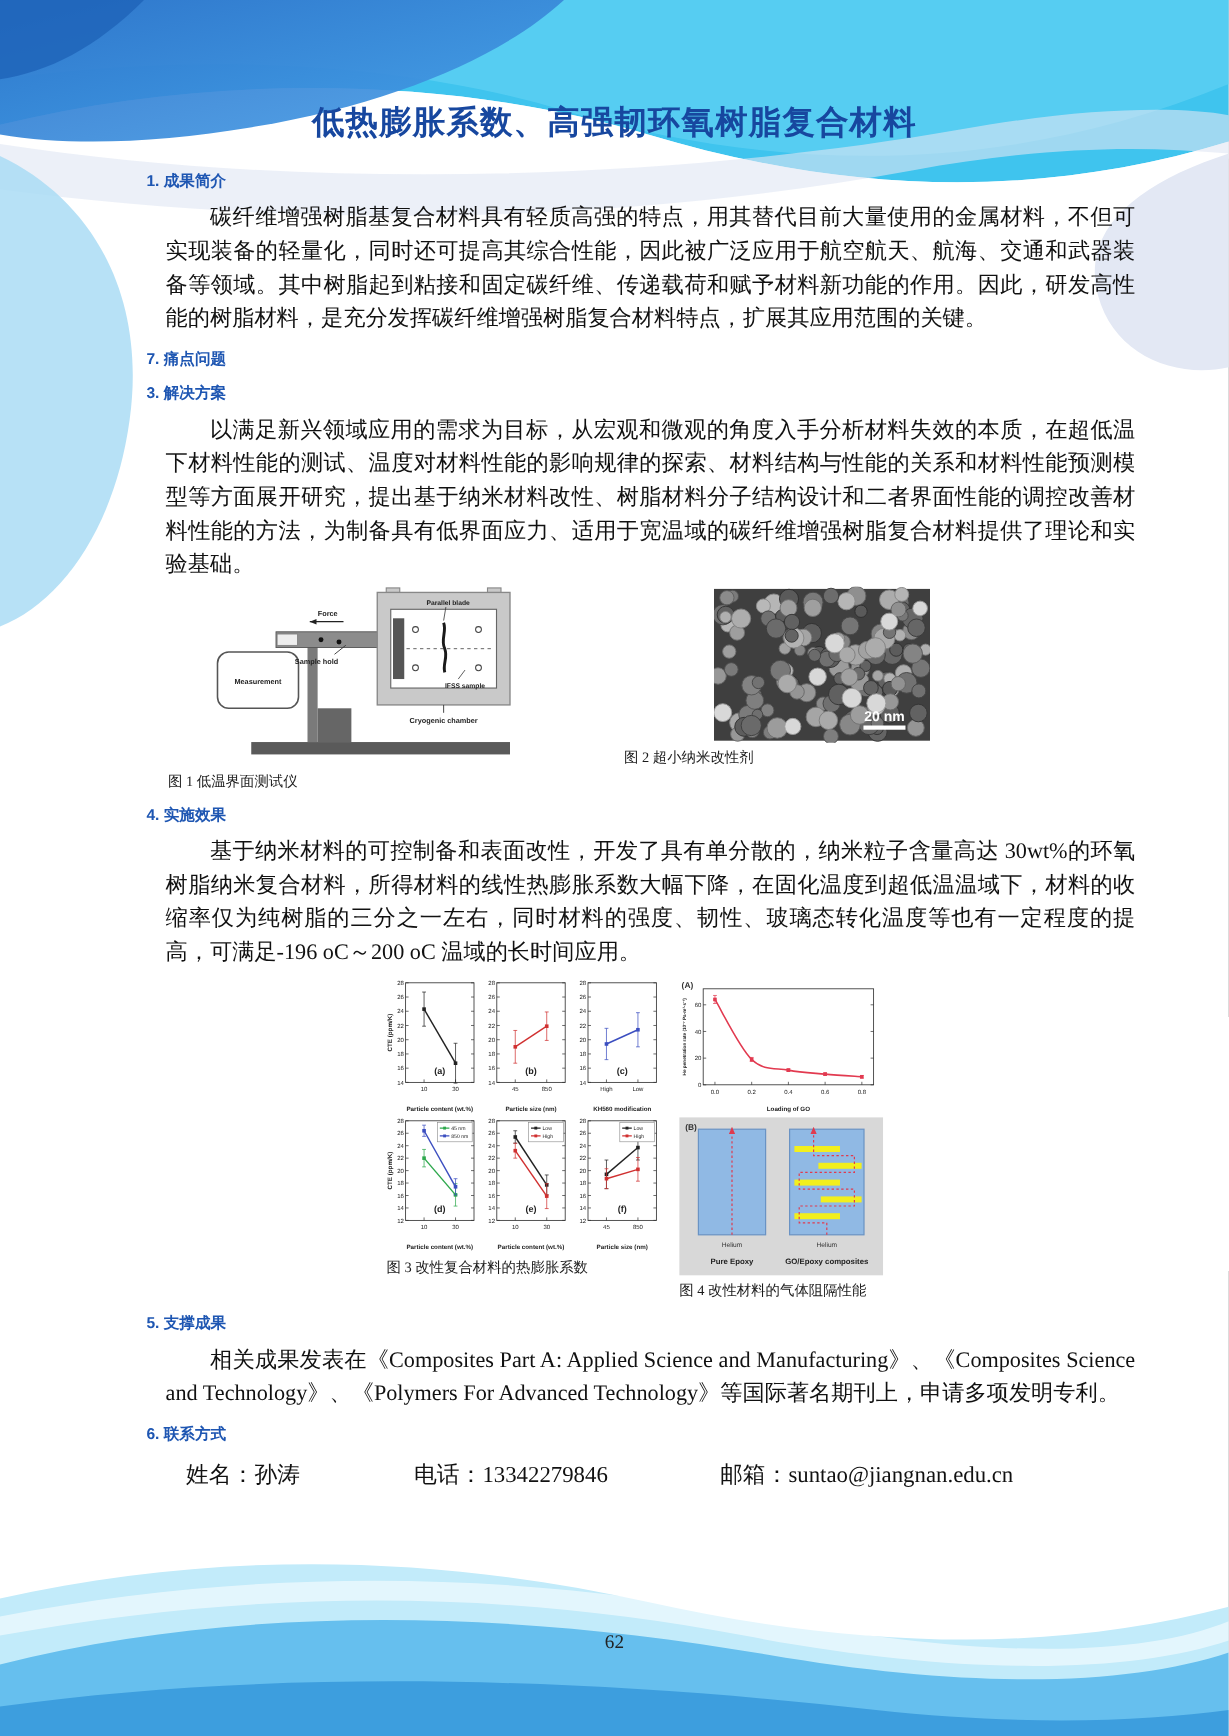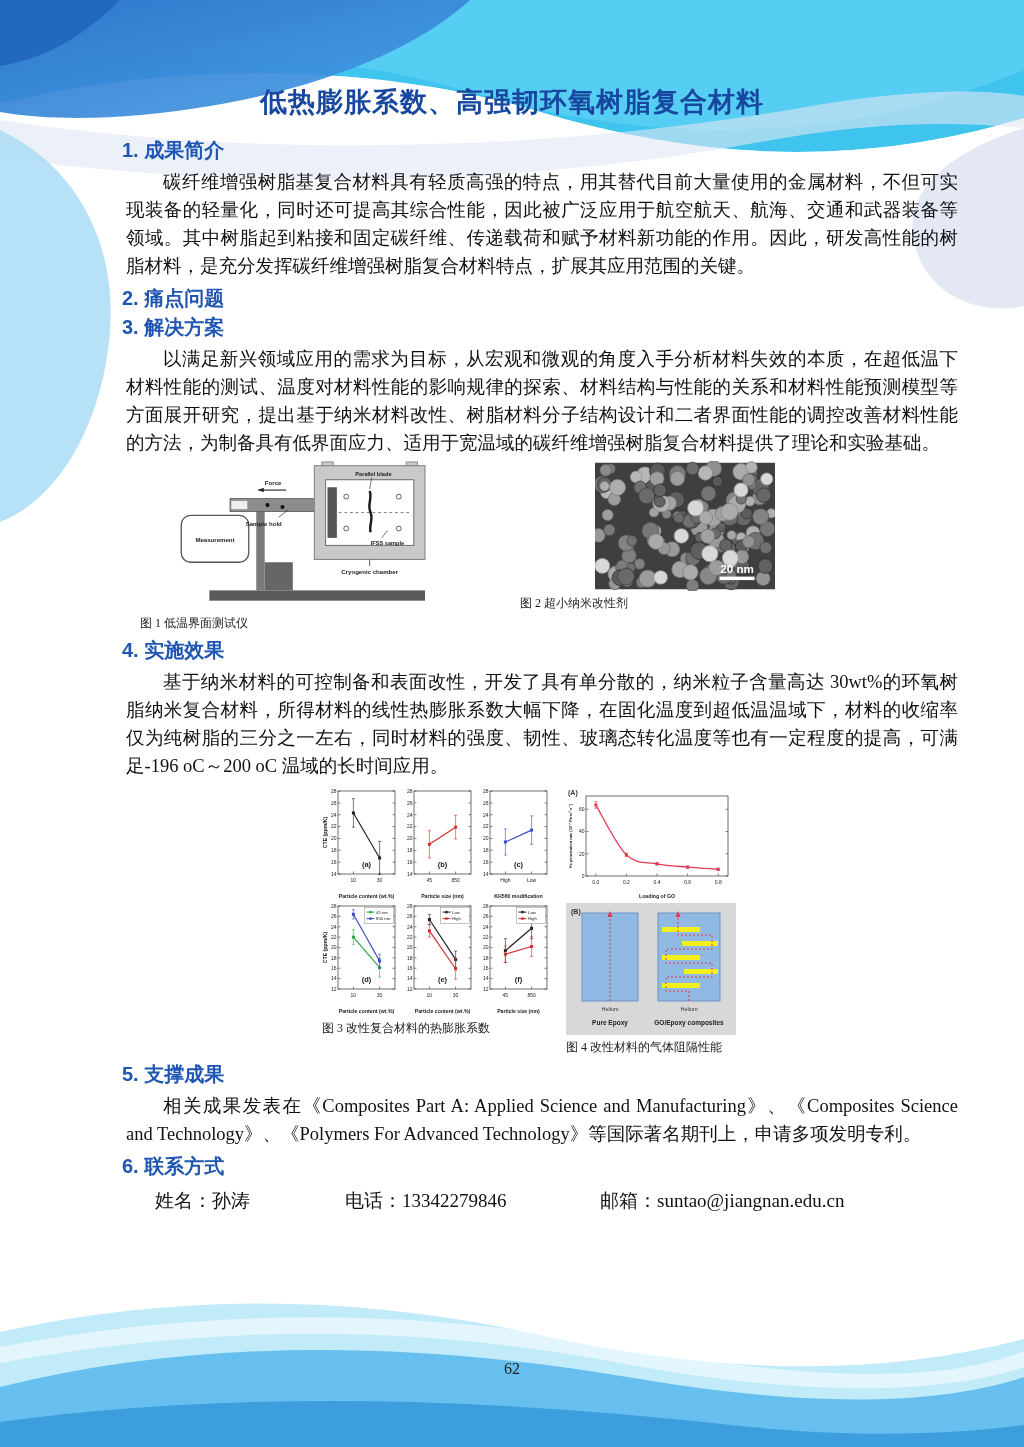--- a/index.html
+++ b/index.html
@@ -5,24 +5,24 @@
   html,body{margin:0;padding:0;background:#9a9a9a;}
   .page{position:relative;width:1024px;height:1447px;background:#ffffff;overflow:hidden;
         font-family:"Liberation Serif",serif;color:#111;margin:0 auto;}
   svg{display:block;}
   .hdr{position:absolute;top:0;left:0;pointer-events:none;}
   .ftr{position:absolute;bottom:0;left:0;pointer-events:none;}
   .title{position:absolute;top:84px;left:0;width:100%;text-align:center;
          font-family:"Liberation Sans",sans-serif;font-weight:bold;font-size:27px;
          color:var(--title,#17479f);letter-spacing:1px;z-index:3;}
   .content{position:absolute;left:122px;top:140px;width:840px;z-index:3;}
-  h2.sec{font-family:"Liberation Sans",sans-serif;font-size:20px;line-height:21px;
+  h2.sec{font-family:"Liberation Sans",sans-serif;font-size:13px;line-height:21px;
          color:var(--accent,#1e56b2);margin:8px 0 7px;font-weight:bold;}
   h2.sec:first-child{margin-top:0;}
-  p.body{font-size:18.5px;line-height:28px;text-indent:2em;text-align:justify;margin:0 4px 4px;}
+  p.body{font-size:18.5px;line-height:28px;text-indent:2em;text-align:justify;margin:0 16px 4px;}
   figure{margin:0;}
   figcaption{font-size:12px;color:#1a1a1a;margin-top:4px;}
   .figrow1{display:flex;gap:50px;margin:4px 0 2px 18px;}
   .figrow1 figure{width:330px;}
   .figrow1 svg{margin:0 auto;}
   .figrow2{display:flex;gap:16px;margin:6px 0 0 200px;align-items:flex-start;}
   .fig3grid{display:grid;grid-template-columns:repeat(3,76px);grid-gap:0;}
   .fig4stack{display:flex;flex-direction:column;gap:2px;align-items:center;}
   .contact{position:relative;height:34px;font-size:19px;}
   .contact span{position:absolute;top:4px;white-space:nowrap;}
@@ -59,21 +59,21 @@
     <path d="M0,145 C240,112 500,122 730,148 C850,161 950,158 1024,148 L1024,170 L0,170 Z" fill="#3d9ede"></path>
   </svg>
 
   <div class="title">低热膨胀系数、高强韧环氧树脂复合材料</div>
 
   <div class="content">
 
     <h2 class="sec">1. 成果简介</h2>
     <p class="body">碳纤维增强树脂基复合材料具有轻质高强的特点，用其替代目前大量使用的金属材料，不但可实现装备的轻量化，同时还可提高其综合性能，因此被广泛应用于航空航天、航海、交通和武器装备等领域。其中树脂起到粘接和固定碳纤维、传递载荷和赋予材料新功能的作用。因此，研发高性能的树脂材料，是充分发挥碳纤维增强树脂复合材料特点，扩展其应用范围的关键。</p>
 
-    <h2 class="sec">2. 痛点问题</h2>
+    <h2 class="sec">7. 痛点问题</h2>
 
     <h2 class="sec">3. 解决方案</h2>
     <p class="body">以满足新兴领域应用的需求为目标，从宏观和微观的角度入手分析材料失效的本质，在超低温下材料性能的测试、温度对材料性能的影响规律的探索、材料结构与性能的关系和材料性能预测模型等方面展开研究，提出基于纳米材料改性、树脂材料分子结构设计和二者界面性能的调控改善材料性能的方法，为制备具有低界面应力、适用于宽温域的碳纤维增强树脂复合材料提供了理论和实验基础。</p>
 
     <div class="figrow1">
       <figure>
         <svg width="272" height="150" viewBox="0 0 280 160">
           <rect x="38" y="138" width="230" height="11" fill="#5a5a5a"></rect>
           <rect x="88" y="50" width="9" height="88" fill="#7a7a7a"></rect>
           <rect x="97" y="108" width="30" height="30" fill="#666"></rect>

